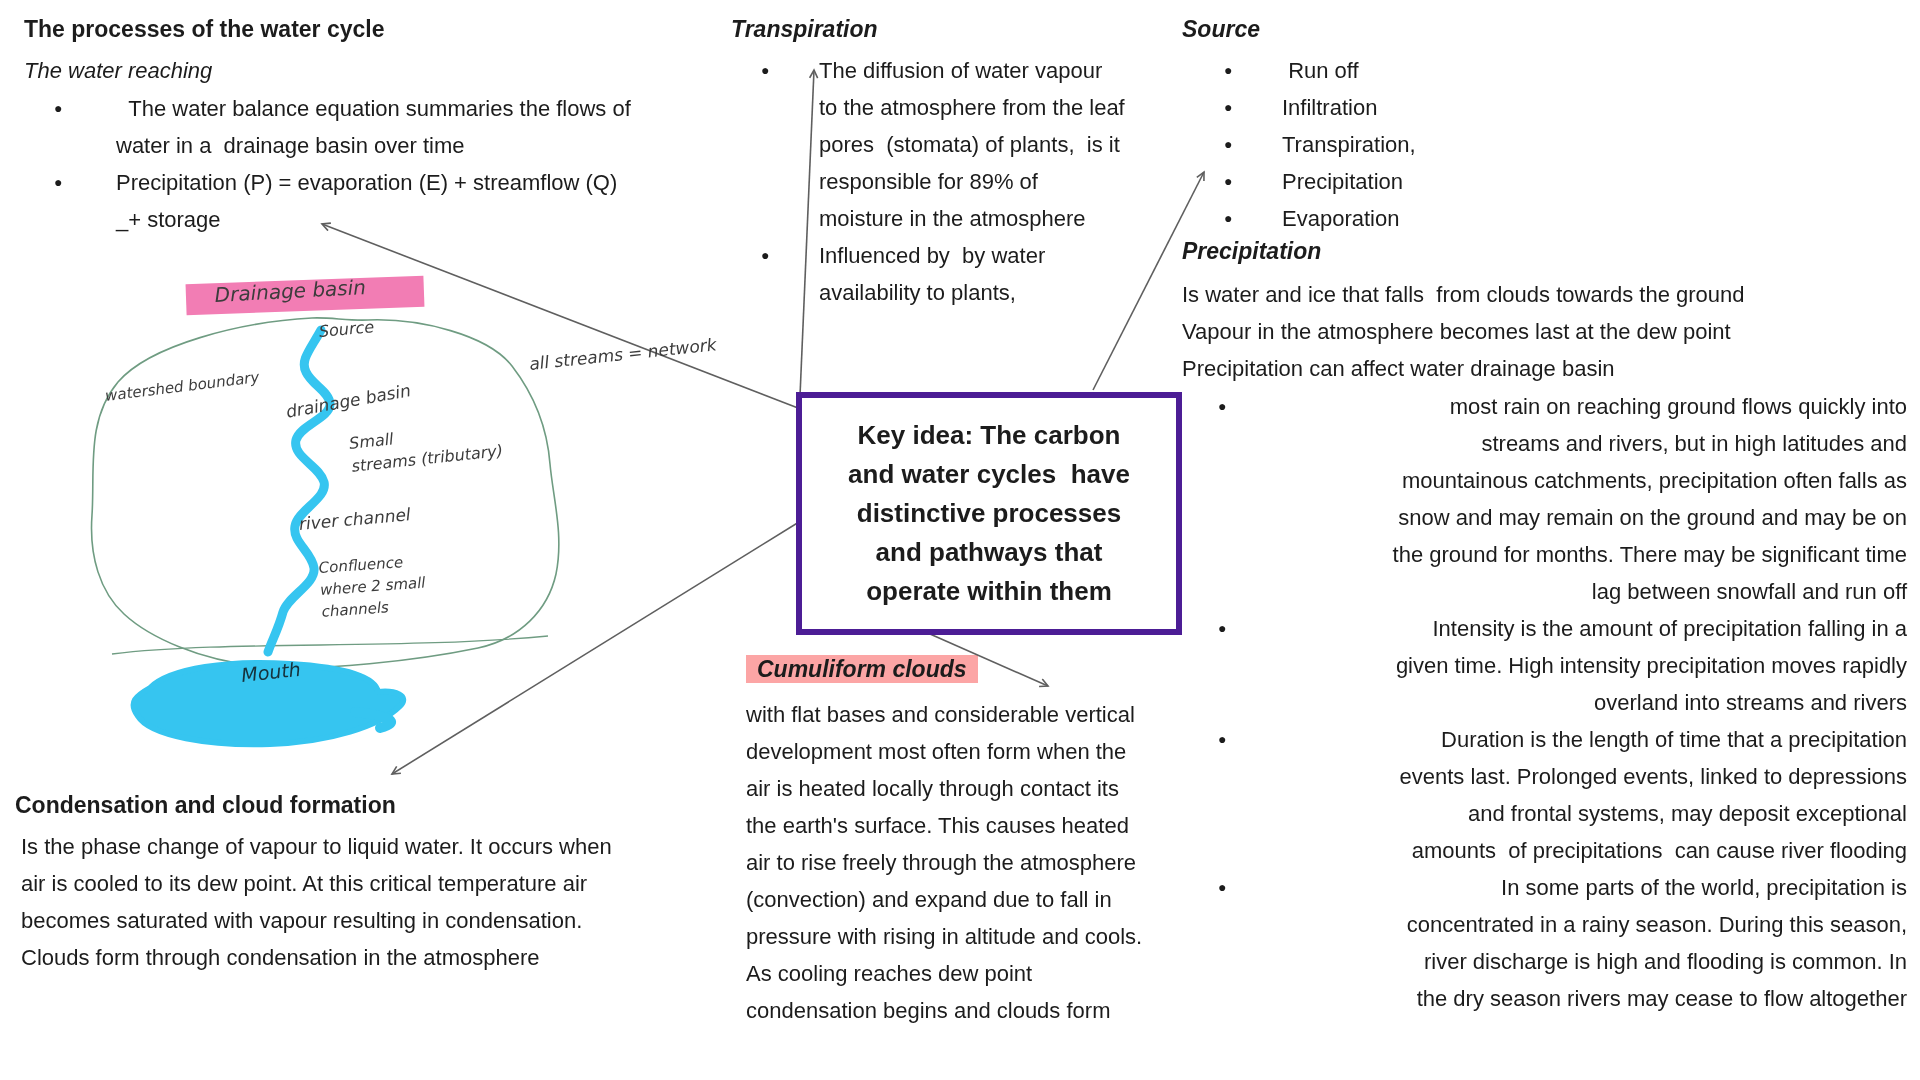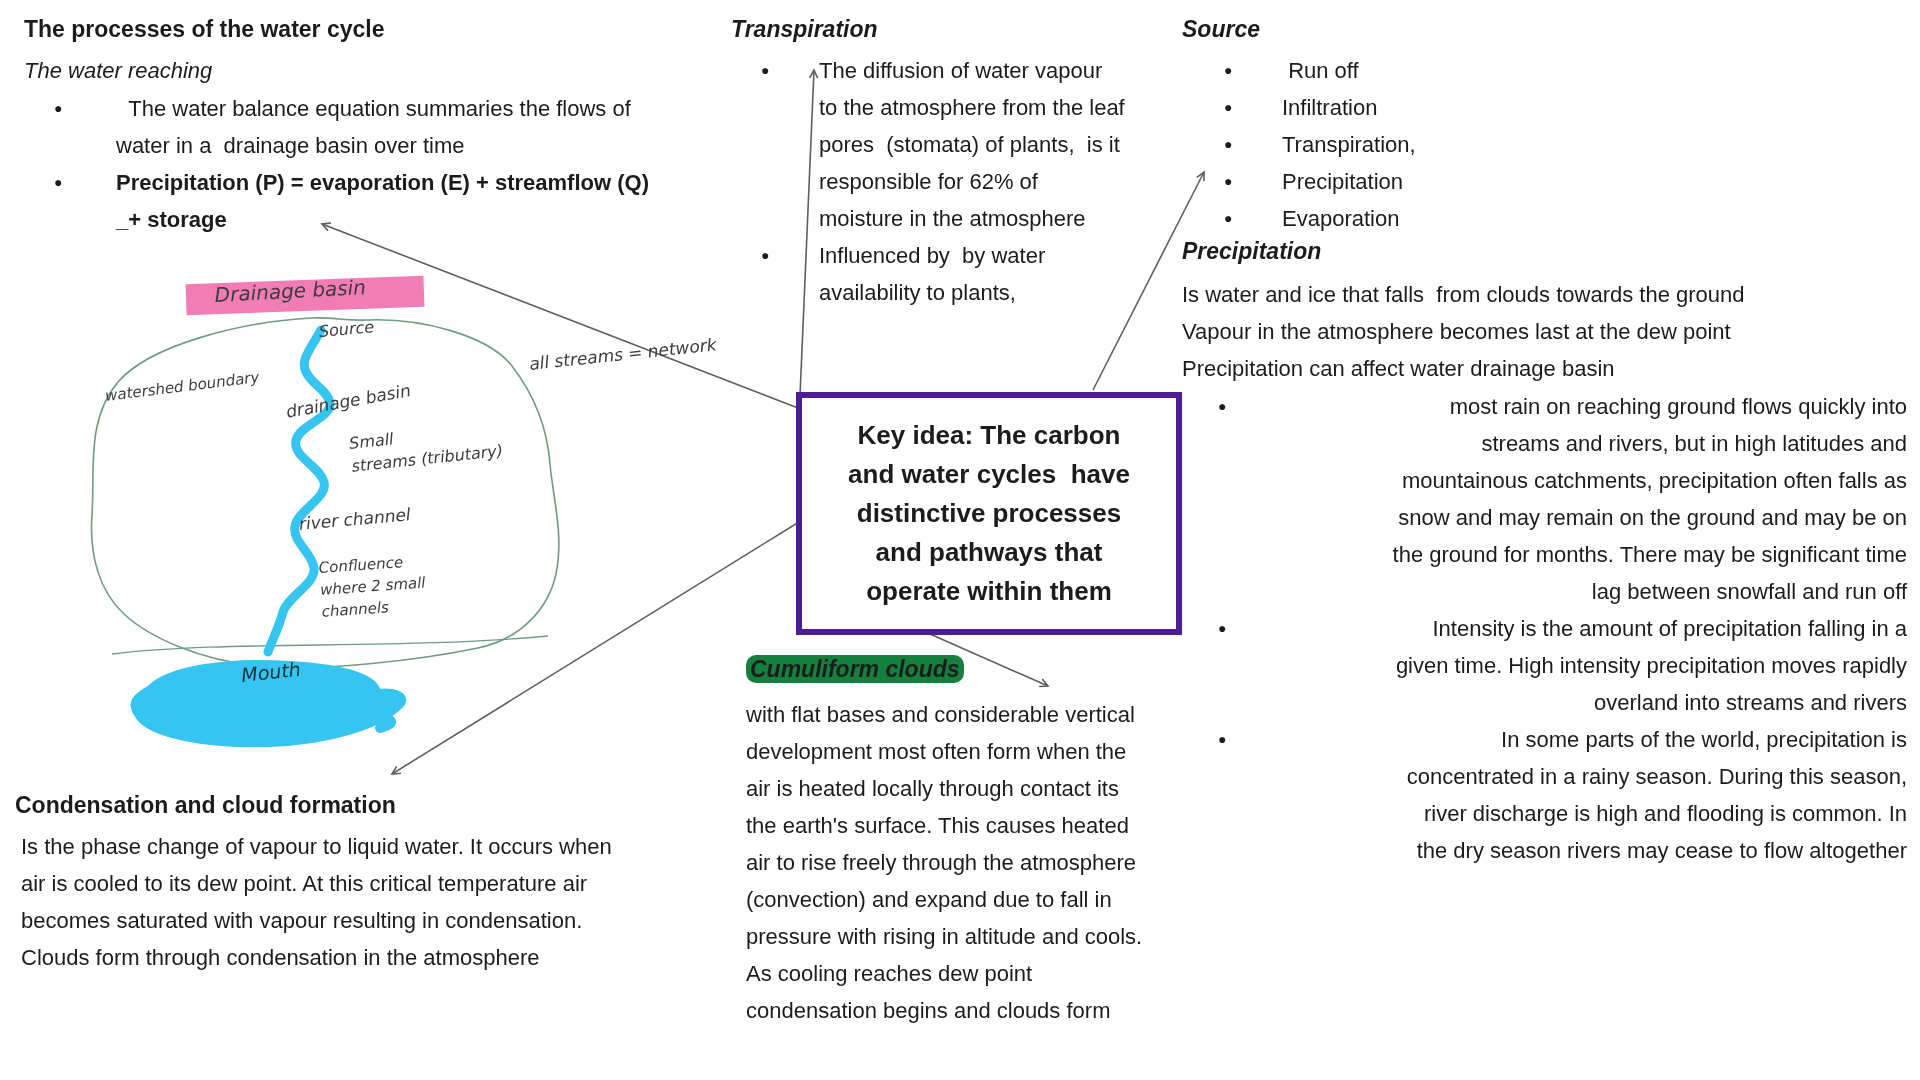--- a/index.html
+++ b/index.html
@@ -18,21 +18,21 @@
   .heading-bi { font-size:23px; font-weight:bold; font-style:italic; }
 
   ul.blist { list-style:none; margin:0; padding:0; }
   ul.blist li { position:relative; font-size:22px; line-height:37px; white-space:pre-wrap; }
   ul.blist li::before { content:"●"; position:absolute; font-size:14px; line-height:37px; top:0; }
 
   
   ul.wb-list { width:660px; }
   ul.wb-list li { padding-left:92px; }
   ul.wb-list li::before { left:30px; }
-  ul.wb-list li.bold { font-weight:bold; }
+  ul.wb-list li.bold { font-weight:normal; }
 
   
   ul.tr-list { width:430px; }
   ul.tr-list li { padding-left:64px; }
   ul.tr-list li::before { left:6px; }
 
   
   ul.fl-list { width:420px; }
   ul.fl-list li { padding-left:100px; }
   ul.fl-list li::before { left:42px; }
@@ -55,23 +55,22 @@
 
   .pink-highlight {
     position:absolute;
     left:186px; top:280px; width:238px; height:31px;
     background:#f27db4;
     transform:rotate(-2deg);
     z-index:1;
   }
 
   .green-highlight {
-    background:#15803d;
-    padding:1px 4px;
-    border-radius:10px;
+    background:#fca5a5;
+    padding:1px 11px;
   }
 
   .keybox {
     position:absolute;
     left:796px; top:392px; width:386px; height:243px;
     border:6px solid #4c1d95;
     background:#ffffff;
     display:flex; align-items:center; justify-content:center;
     text-align:center;
     font-weight:bold;
@@ -122,21 +121,21 @@
 air is cooled to its dew point. At this critical temperature air
 becomes saturated with vapour resulting in condensation.
 Clouds form through condensation in the atmosphere</div>
 
 <div class="abs heading-bi" style="left:731px; top:16px;">Transpiration</div>
 
 <ul class="blist tr-list abs" style="left:755px; top:52px;">
   <li>The diffusion of water vapour
 to the atmosphere from the leaf
 pores  (stomata) of plants,  is it
-responsible for 62% of
+responsible for 89% of
 moisture in the atmosphere</li>
   <li>Influenced by  by water
 availability to plants,</li>
 </ul>
 
 <div class="keybox">
   <span>Key idea: The carbon
 and water cycles  have
 distinctive processes
 and pathways that
@@ -177,20 +176,24 @@
 <ul class="blist pr-list abs" style="left:1182px; top:388px;">
   <li>most rain on reaching ground flows quickly into
 streams and rivers, but in high latitudes and
 mountainous catchments, precipitation often falls as
 snow and may remain on the ground and may be on
 the ground for months. There may be significant time
 lag between snowfall and run off</li>
   <li>Intensity is the amount of precipitation falling in a
 given time. High intensity precipitation moves rapidly
 overland into streams and rivers</li>
+  <li>Duration is the length of time that a precipitation
+events last. Prolonged events, linked to depressions
+and frontal systems, may deposit exceptional
+amounts  of precipitations  can cause river flooding</li>
   <li>In some parts of the world, precipitation is
 concentrated in a rainy season. During this season,
 river discharge is high and flooding is common. In
 the dry season rivers may cease to flow altogether</li>
 </ul>
 
 <svg class="overlay" width="1920" height="1080" viewBox="0 0 1920 1080">
   <defs>
     <marker id="ah" markerWidth="14" markerHeight="14" refX="9" refY="5" orient="auto" markerUnits="userSpaceOnUse">
       <path d="M1,1 L9,5 L1,9" fill="none" stroke="#5f5f5f" stroke-width="1.6"></path>

